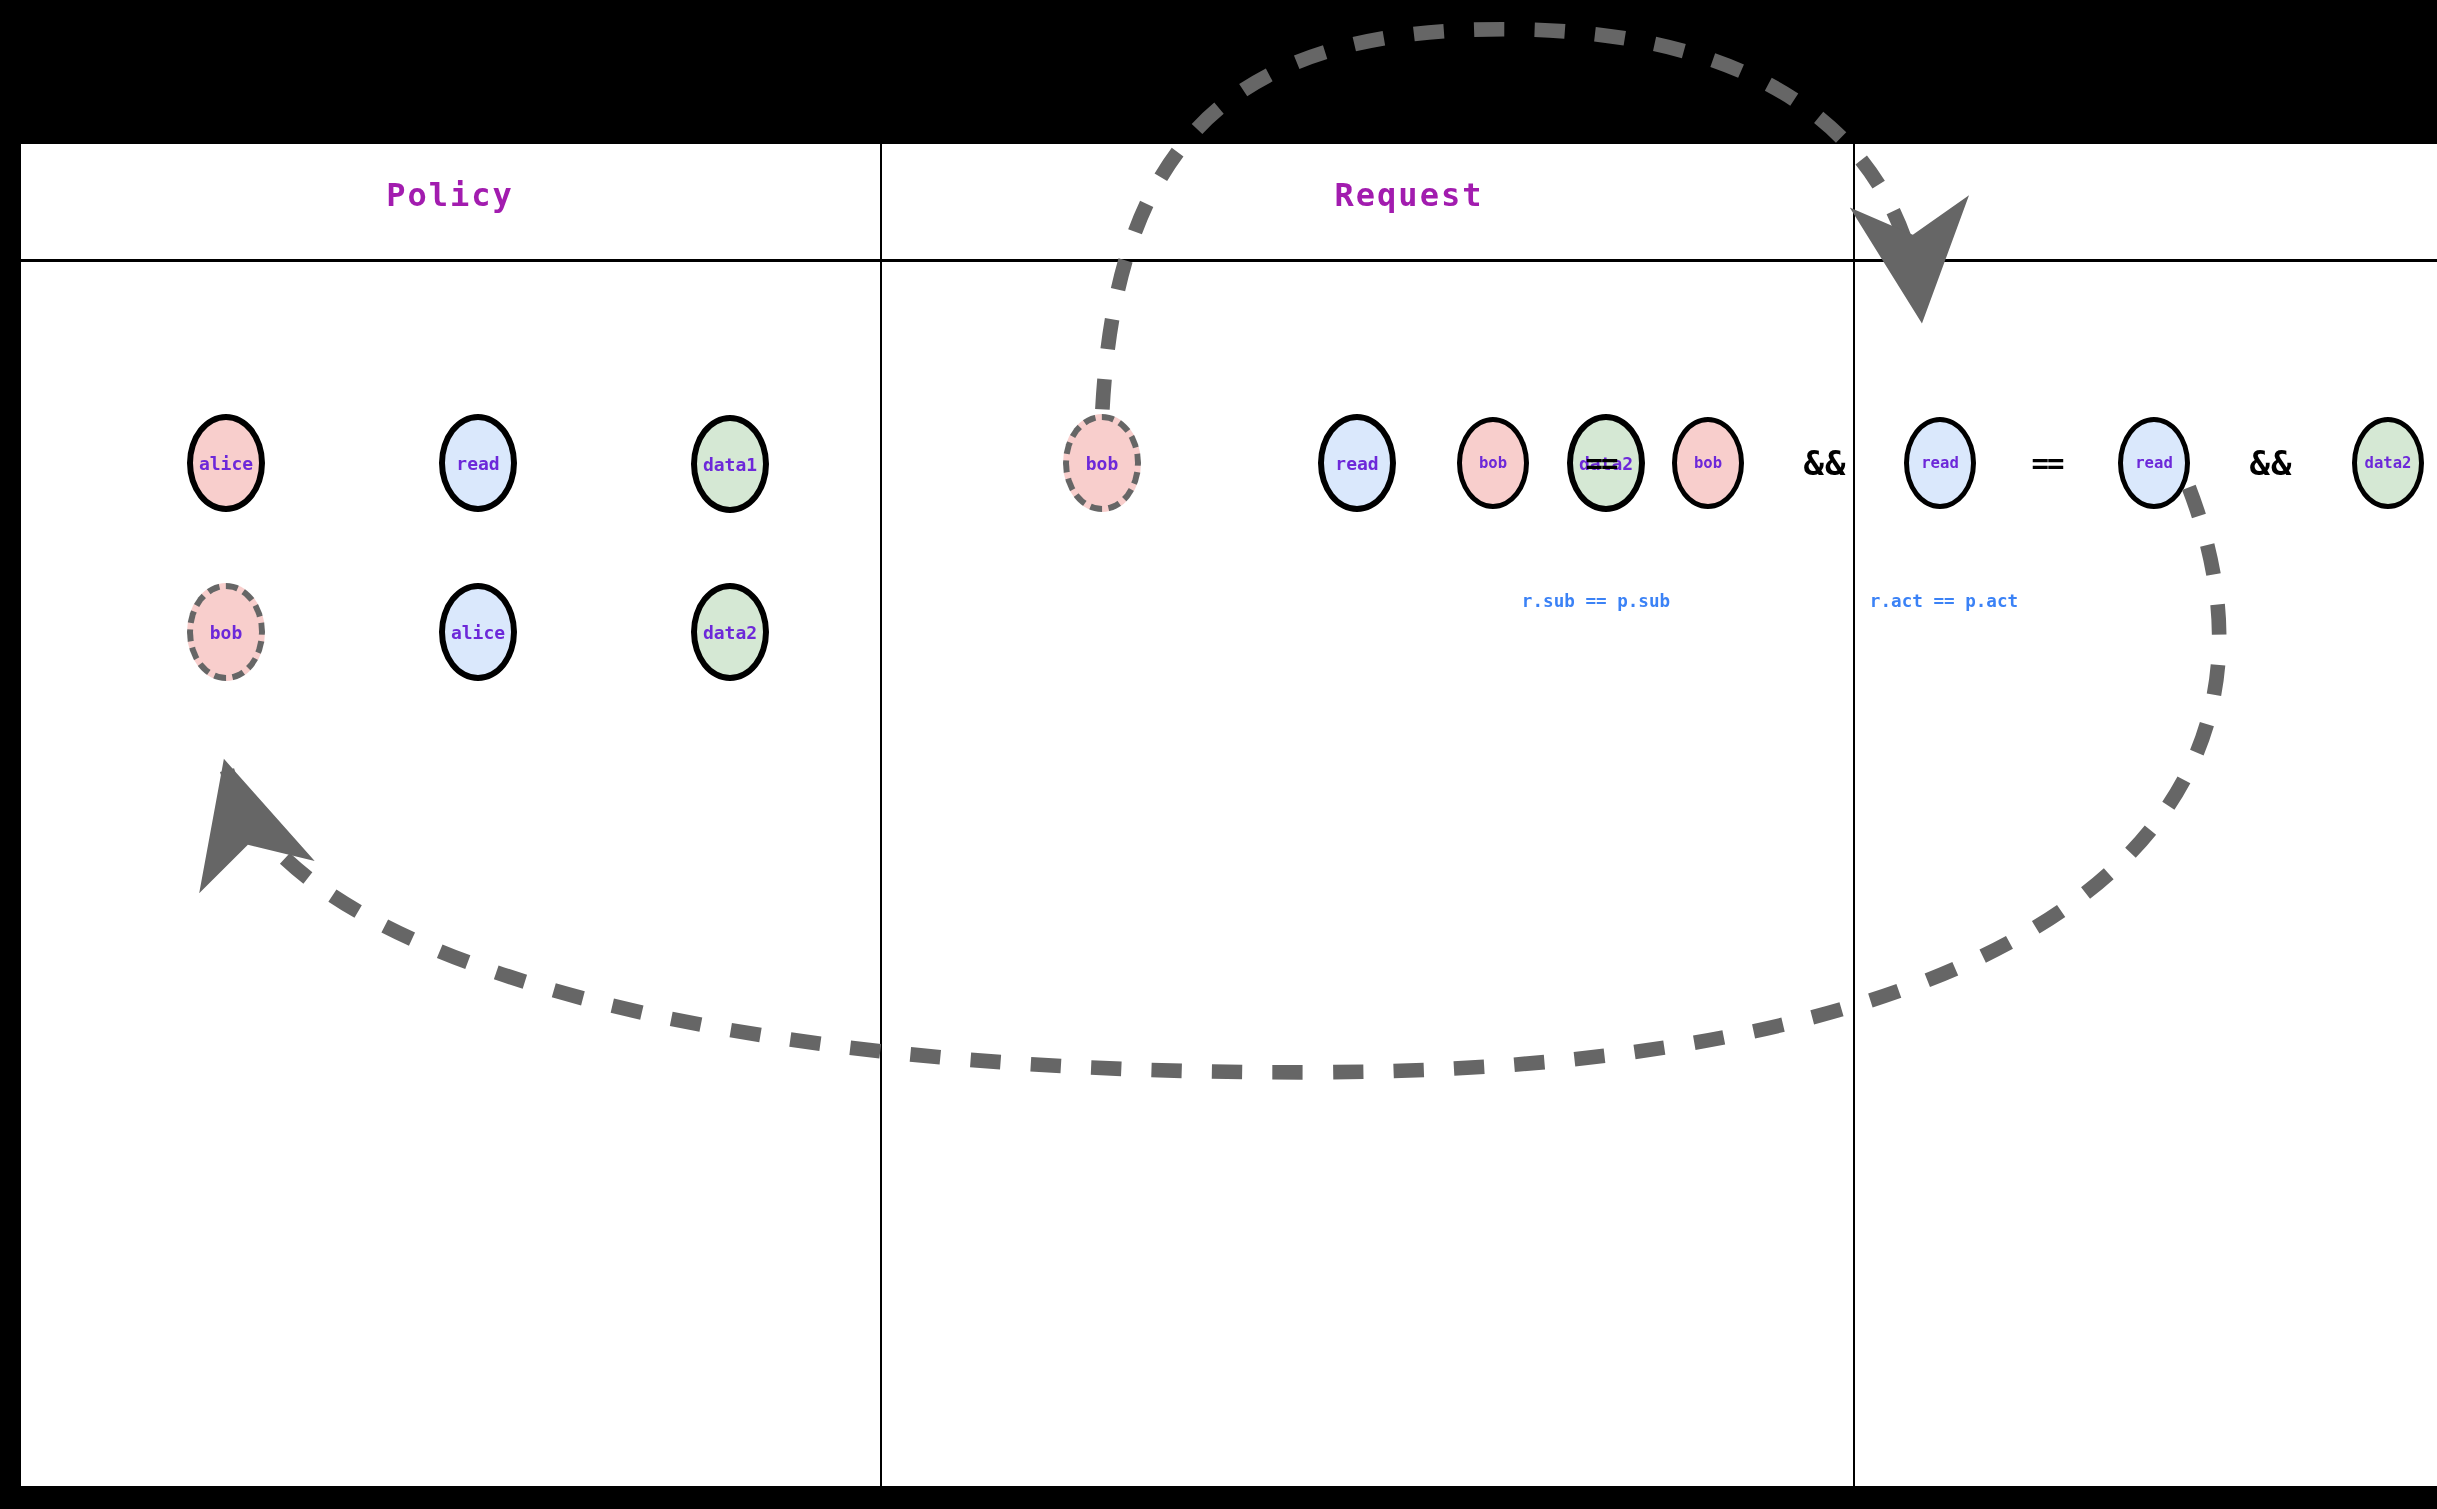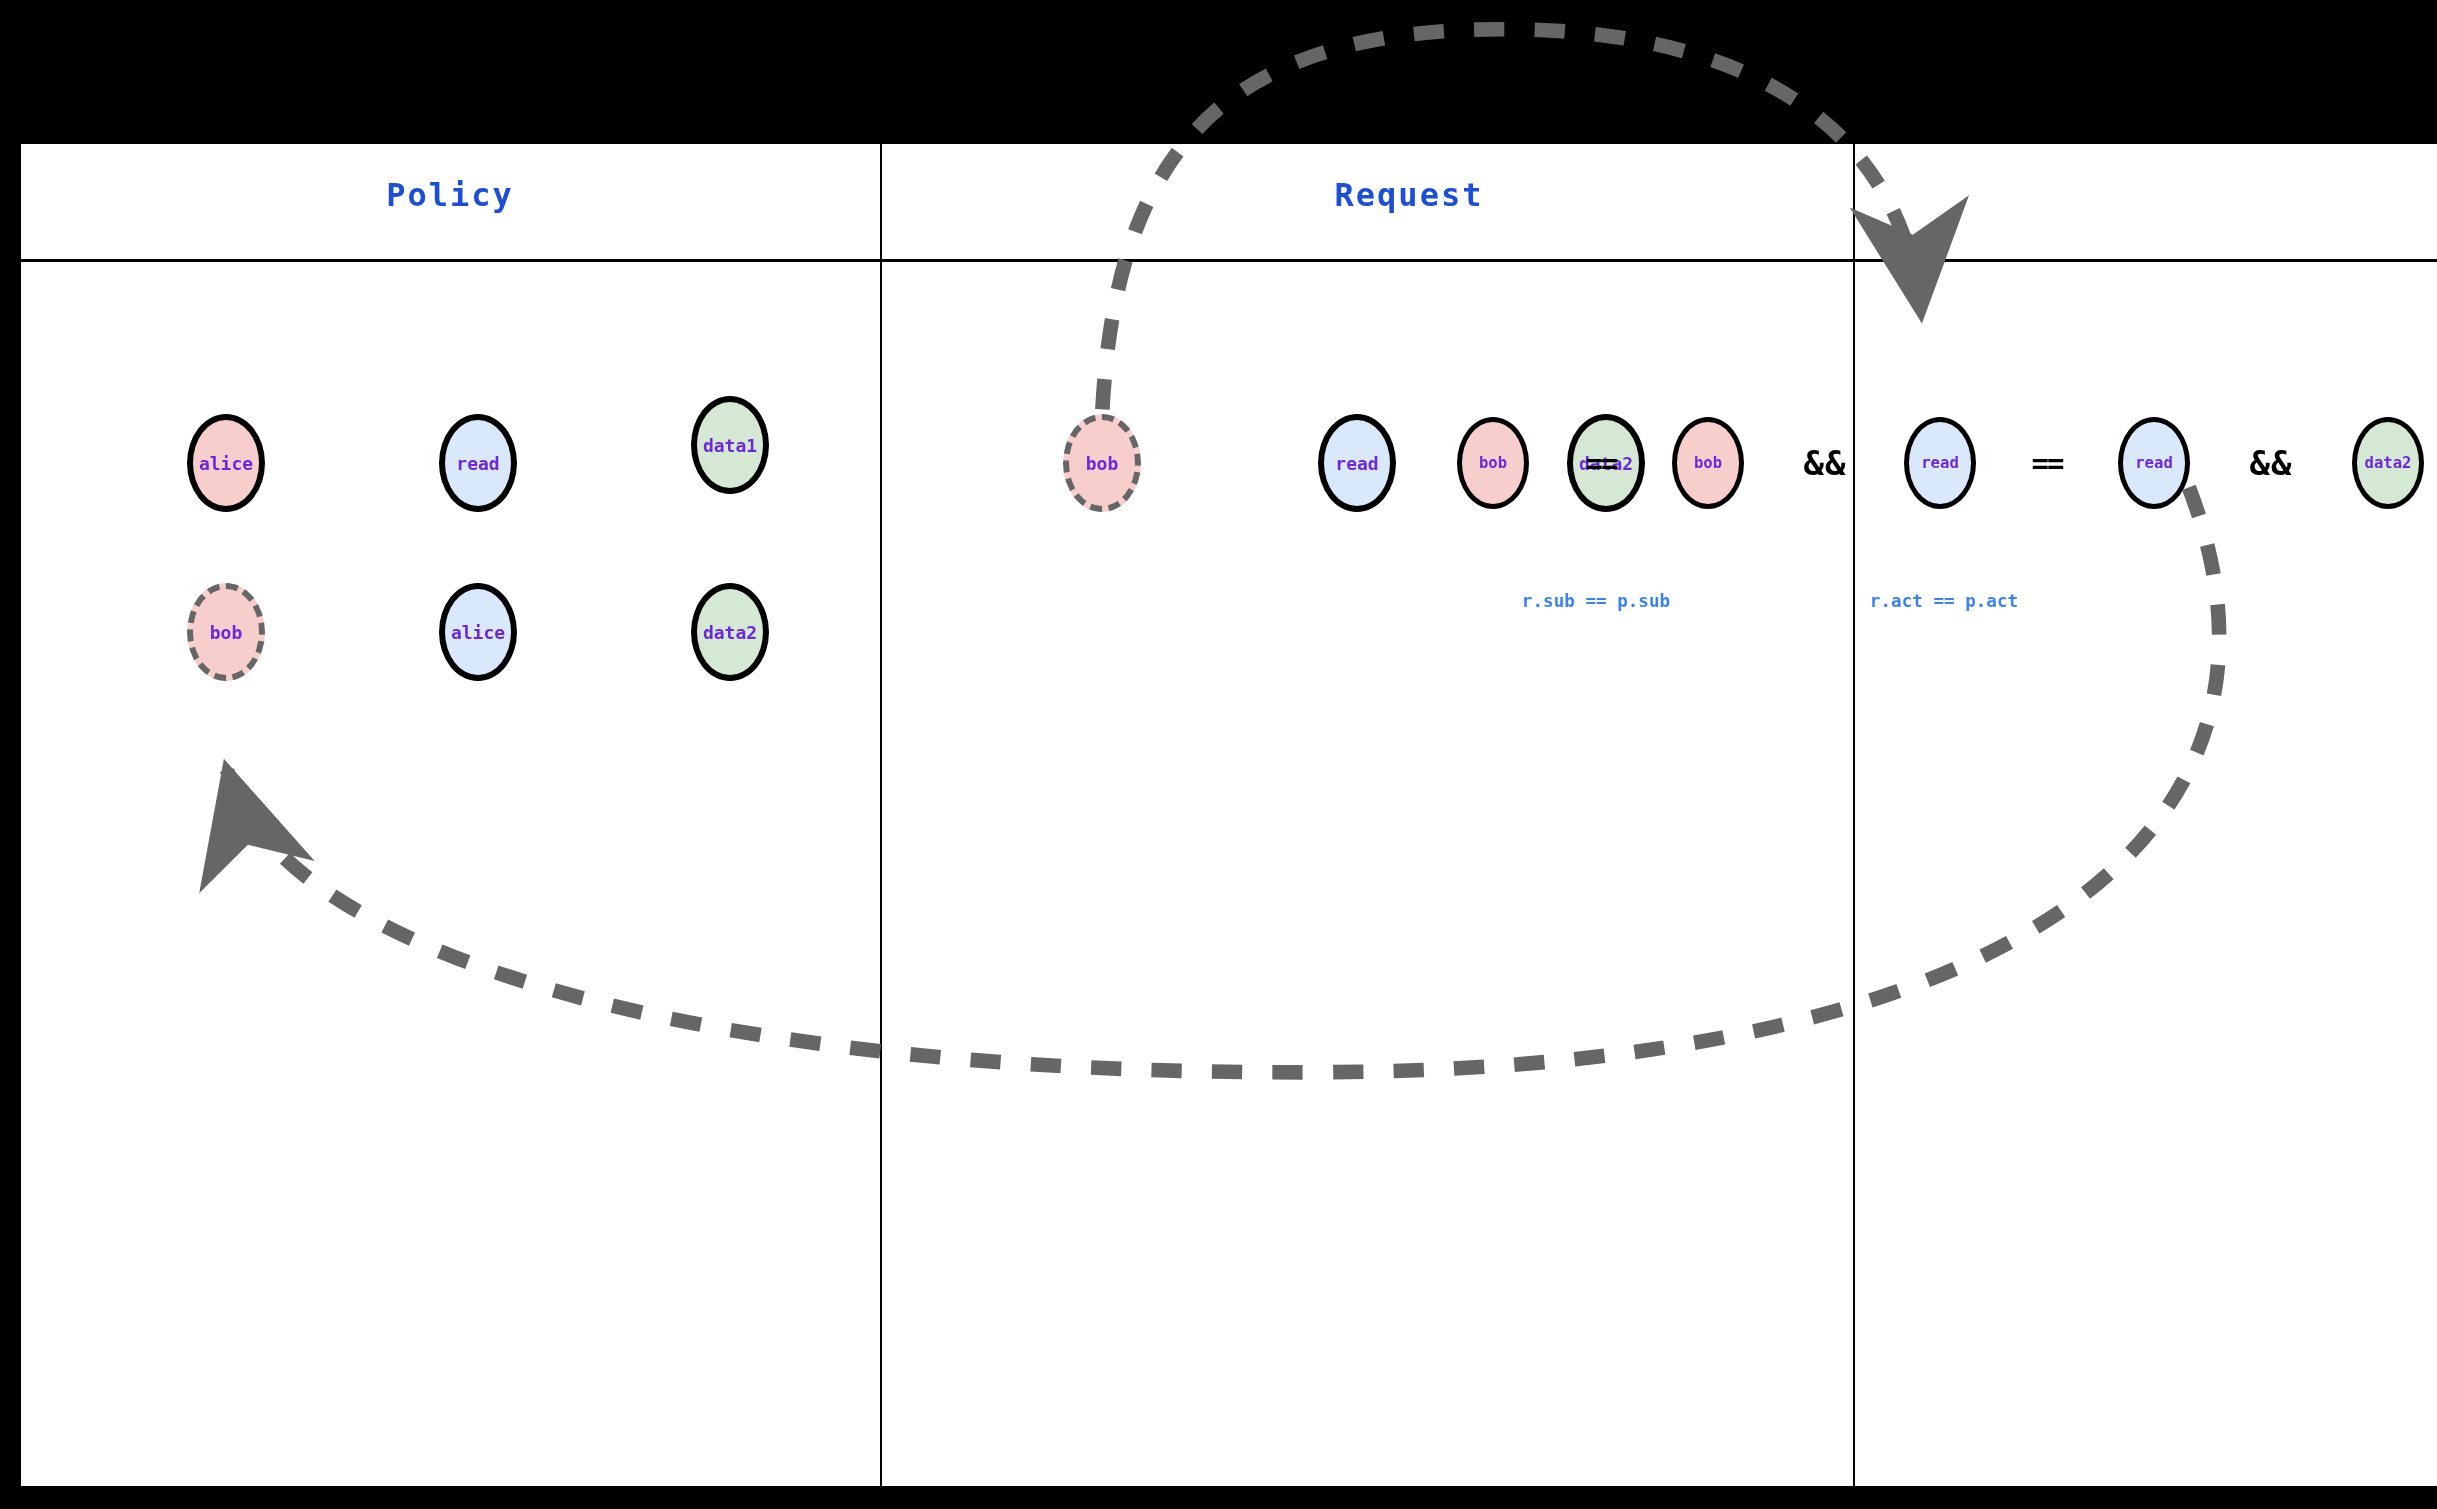--- a/index.html
+++ b/index.html
@@ -57,21 +57,21 @@
   }
   .col-divider.d1 { left: 859px; }
   .col-divider.d2 { left: 1832px; }
 
   .col-title {
     position: absolute;
     top: 32px;
     font-family: "DejaVu Sans Mono", "Liberation Mono", monospace;
     font-size: 32px;
     font-weight: bold;
-    color: #1d4ed8;
+    color: #a21caf;
     letter-spacing: 2px;
     text-align: center;
     white-space: nowrap;
     transform: translateX(-50%);
   }
   .col-title.t-policy   { left: 429px; }
   .col-title.t-request  { left: 1346px; margin-left: 42px; }
 
   
   .node {
@@ -152,21 +152,21 @@
 
     <div class="col-title t-policy">Policy</div>
     <div class="col-title t-request">Request</div>
 
     <div class="node sub" style="left:205px; top:319px;">
       <span>alice</span>
     </div>
     <div class="node act" style="left:457px; top:319px;">
       <span>read</span>
     </div>
-    <div class="node obj" style="left:709px; top:301px;">
+    <div class="node obj" style="left:709px; top:320px;">
       <span>data1</span>
     </div>
 
     <div class="node sub dashed" style="left:205px; top:488px;">
       <span>bob</span>
     </div>
     <div class="node act" style="left:457px; top:488px;">
       <span>alice</span>
     </div>
     <div class="node obj" style="left:709px; top:488px;">

